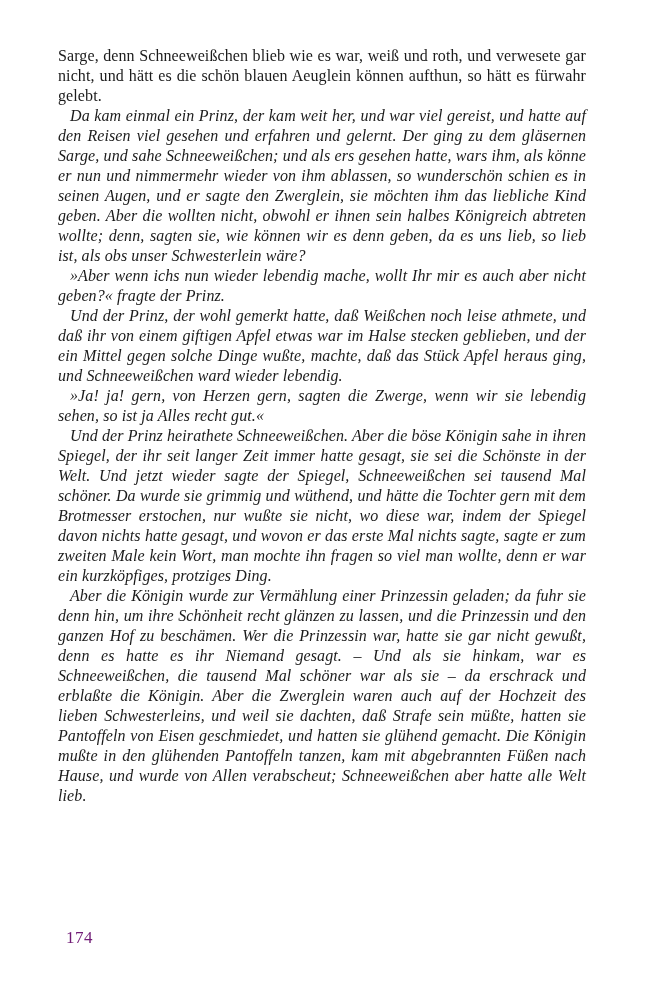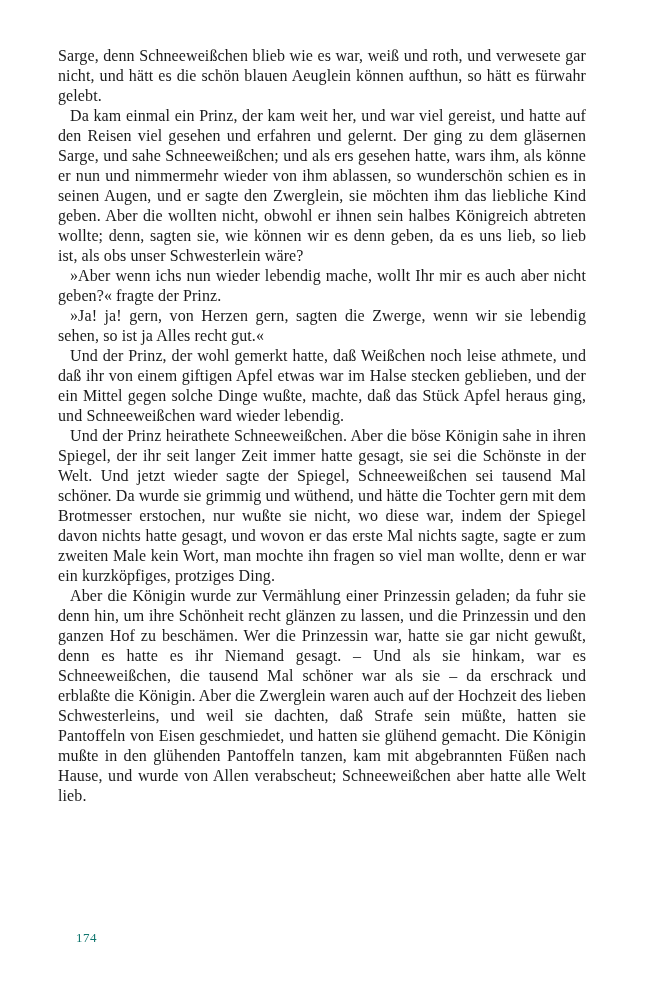--- a/index.html
+++ b/index.html
@@ -32,38 +32,39 @@
     text-align: justify;
     letter-spacing: 0.1px;
   }
   .text-block p {
     margin: 0;
     padding: 0;
     hyphens: none;
   }
   .text-block p.indent {
     text-indent: 12px;
+    font-style: italic;
   }
   .page-number {
     position: absolute;
     top: 930px;
-    left: 76px;
-    font-size: 13px;
+    left: 66px;
+    font-size: 17px;
     line-height: 15px;
-    color: #0f766e;
+    color: #701a75;
     letter-spacing: 0.5px;
   }
 </style>
 </head>
 <body>
 
 <div class="page">
   <div class="text-block">
     <p>Sarge, denn Schneeweißchen blieb wie es war, weiß und roth, und verwesete gar nicht, und hätt es die schön blauen Aeuglein können aufthun, so hätt es fürwahr gelebt.</p>
     <p class="indent">Da kam einmal ein Prinz, der kam weit her, und war viel gereist, und hatte auf den Reisen viel gesehen und erfahren und gelernt. Der ging zu dem gläsernen Sarge, und sahe Schneeweißchen; und als ers gesehen hatte, wars ihm, als könne er nun und nimmermehr wieder von ihm ablassen, so wunderschön schien es in seinen Augen, und er sagte den Zwerglein, sie möchten ihm das liebliche Kind geben. Aber die wollten nicht, obwohl er ihnen sein halbes Königreich abtreten wollte; denn, sagten sie, wie können wir es denn geben, da es uns lieb, so lieb ist, als obs unser Schwesterlein wäre?</p>
     <p class="indent">»Aber wenn ichs nun wieder lebendig mache, wollt Ihr mir es auch aber nicht geben?« fragte der Prinz.</p>
+    <p class="indent">Und der Prinz, der wohl gemerkt hatte, daß Weißchen noch leise athmete, und daß ihr von einem giftigen Apfel etwas war im Halse stecken geblieben, und der ein Mittel gegen solche Dinge wußte, machte, daß das Stück Apfel heraus ging, und Schneeweißchen ward wieder lebendig.</p>
     <p class="indent">»Ja! ja! gern, von Herzen gern, sagten die Zwerge, wenn wir sie lebendig sehen, so ist ja Alles recht gut.«</p>
-    <p class="indent">Und der Prinz, der wohl gemerkt hatte, daß Weißchen noch leise athmete, und daß ihr von einem giftigen Apfel etwas war im Halse stecken geblieben, und der ein Mittel gegen solche Dinge wußte, machte, daß das Stück Apfel heraus ging, und Schneeweißchen ward wieder lebendig.</p>
     <p class="indent">Und der Prinz heirathete Schneeweißchen. Aber die böse Königin sahe in ihren Spiegel, der ihr seit langer Zeit immer hatte gesagt, sie sei die Schönste in der Welt. Und jetzt wieder sagte der Spiegel, Schneeweißchen sei tausend Mal schöner. Da wurde sie grimmig und wüthend, und hätte die Tochter gern mit dem Brotmesser erstochen, nur wußte sie nicht, wo diese war, indem der Spiegel davon nichts hatte gesagt, und wovon er das erste Mal nichts sagte, sagte er zum zweiten Male kein Wort, man mochte ihn fragen so viel man wollte, denn er war ein kurzköpfiges, protziges Ding.</p>
     <p class="indent">Aber die Königin wurde zur Vermählung einer Prinzessin geladen; da fuhr sie denn hin, um ihre Schönheit recht glänzen zu lassen, und die Prinzessin und den ganzen Hof zu beschämen. Wer die Prinzessin war, hatte sie gar nicht gewußt, denn es hatte es ihr Niemand gesagt. – Und als sie hinkam, war es Schneeweißchen, die tausend Mal schöner war als sie – da erschrack und erblaßte die Königin. Aber die Zwerglein waren auch auf der Hochzeit des lieben Schwesterleins, und weil sie dachten, daß Strafe sein müßte, hatten sie Pantoffeln von Eisen geschmiedet, und hatten sie glühend gemacht. Die Königin mußte in den glühenden Pantoffeln tanzen, kam mit abgebrannten Füßen nach Hause, und wurde von Allen verabscheut; Schneeweißchen aber hatte alle Welt lieb.</p>
   </div>
   <div class="page-number">174</div>
 </div>
 
 </body></html>

